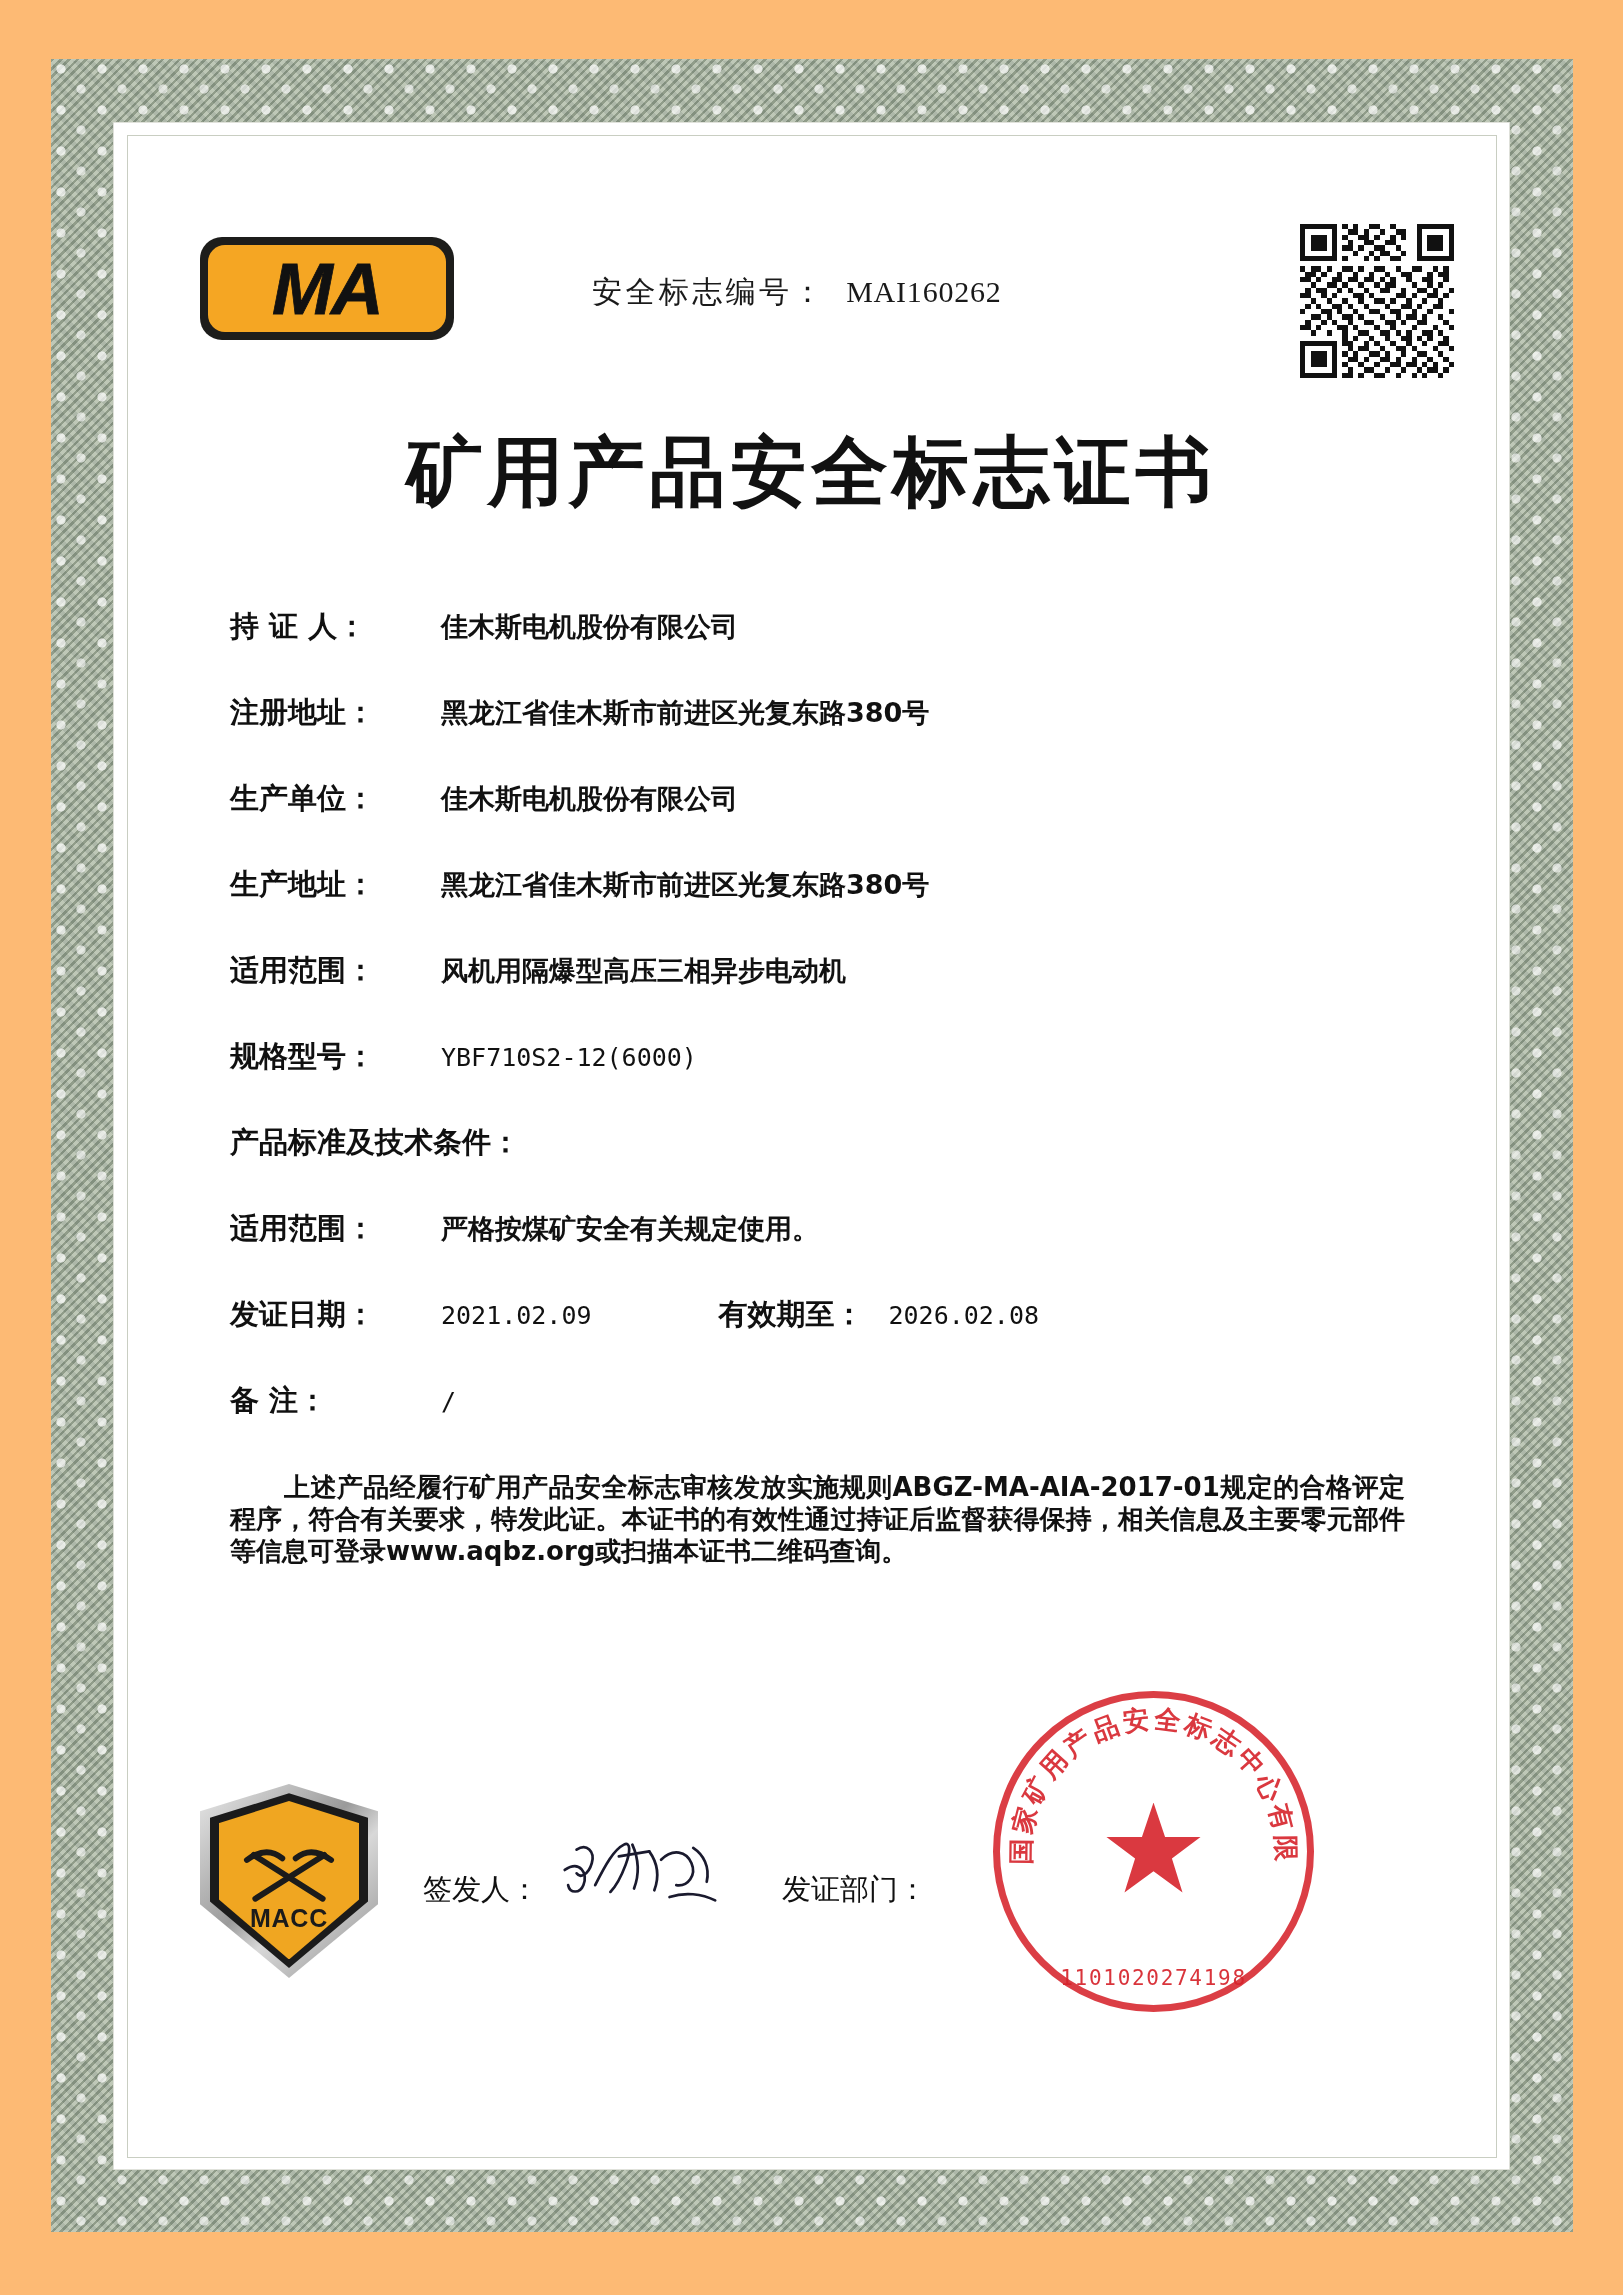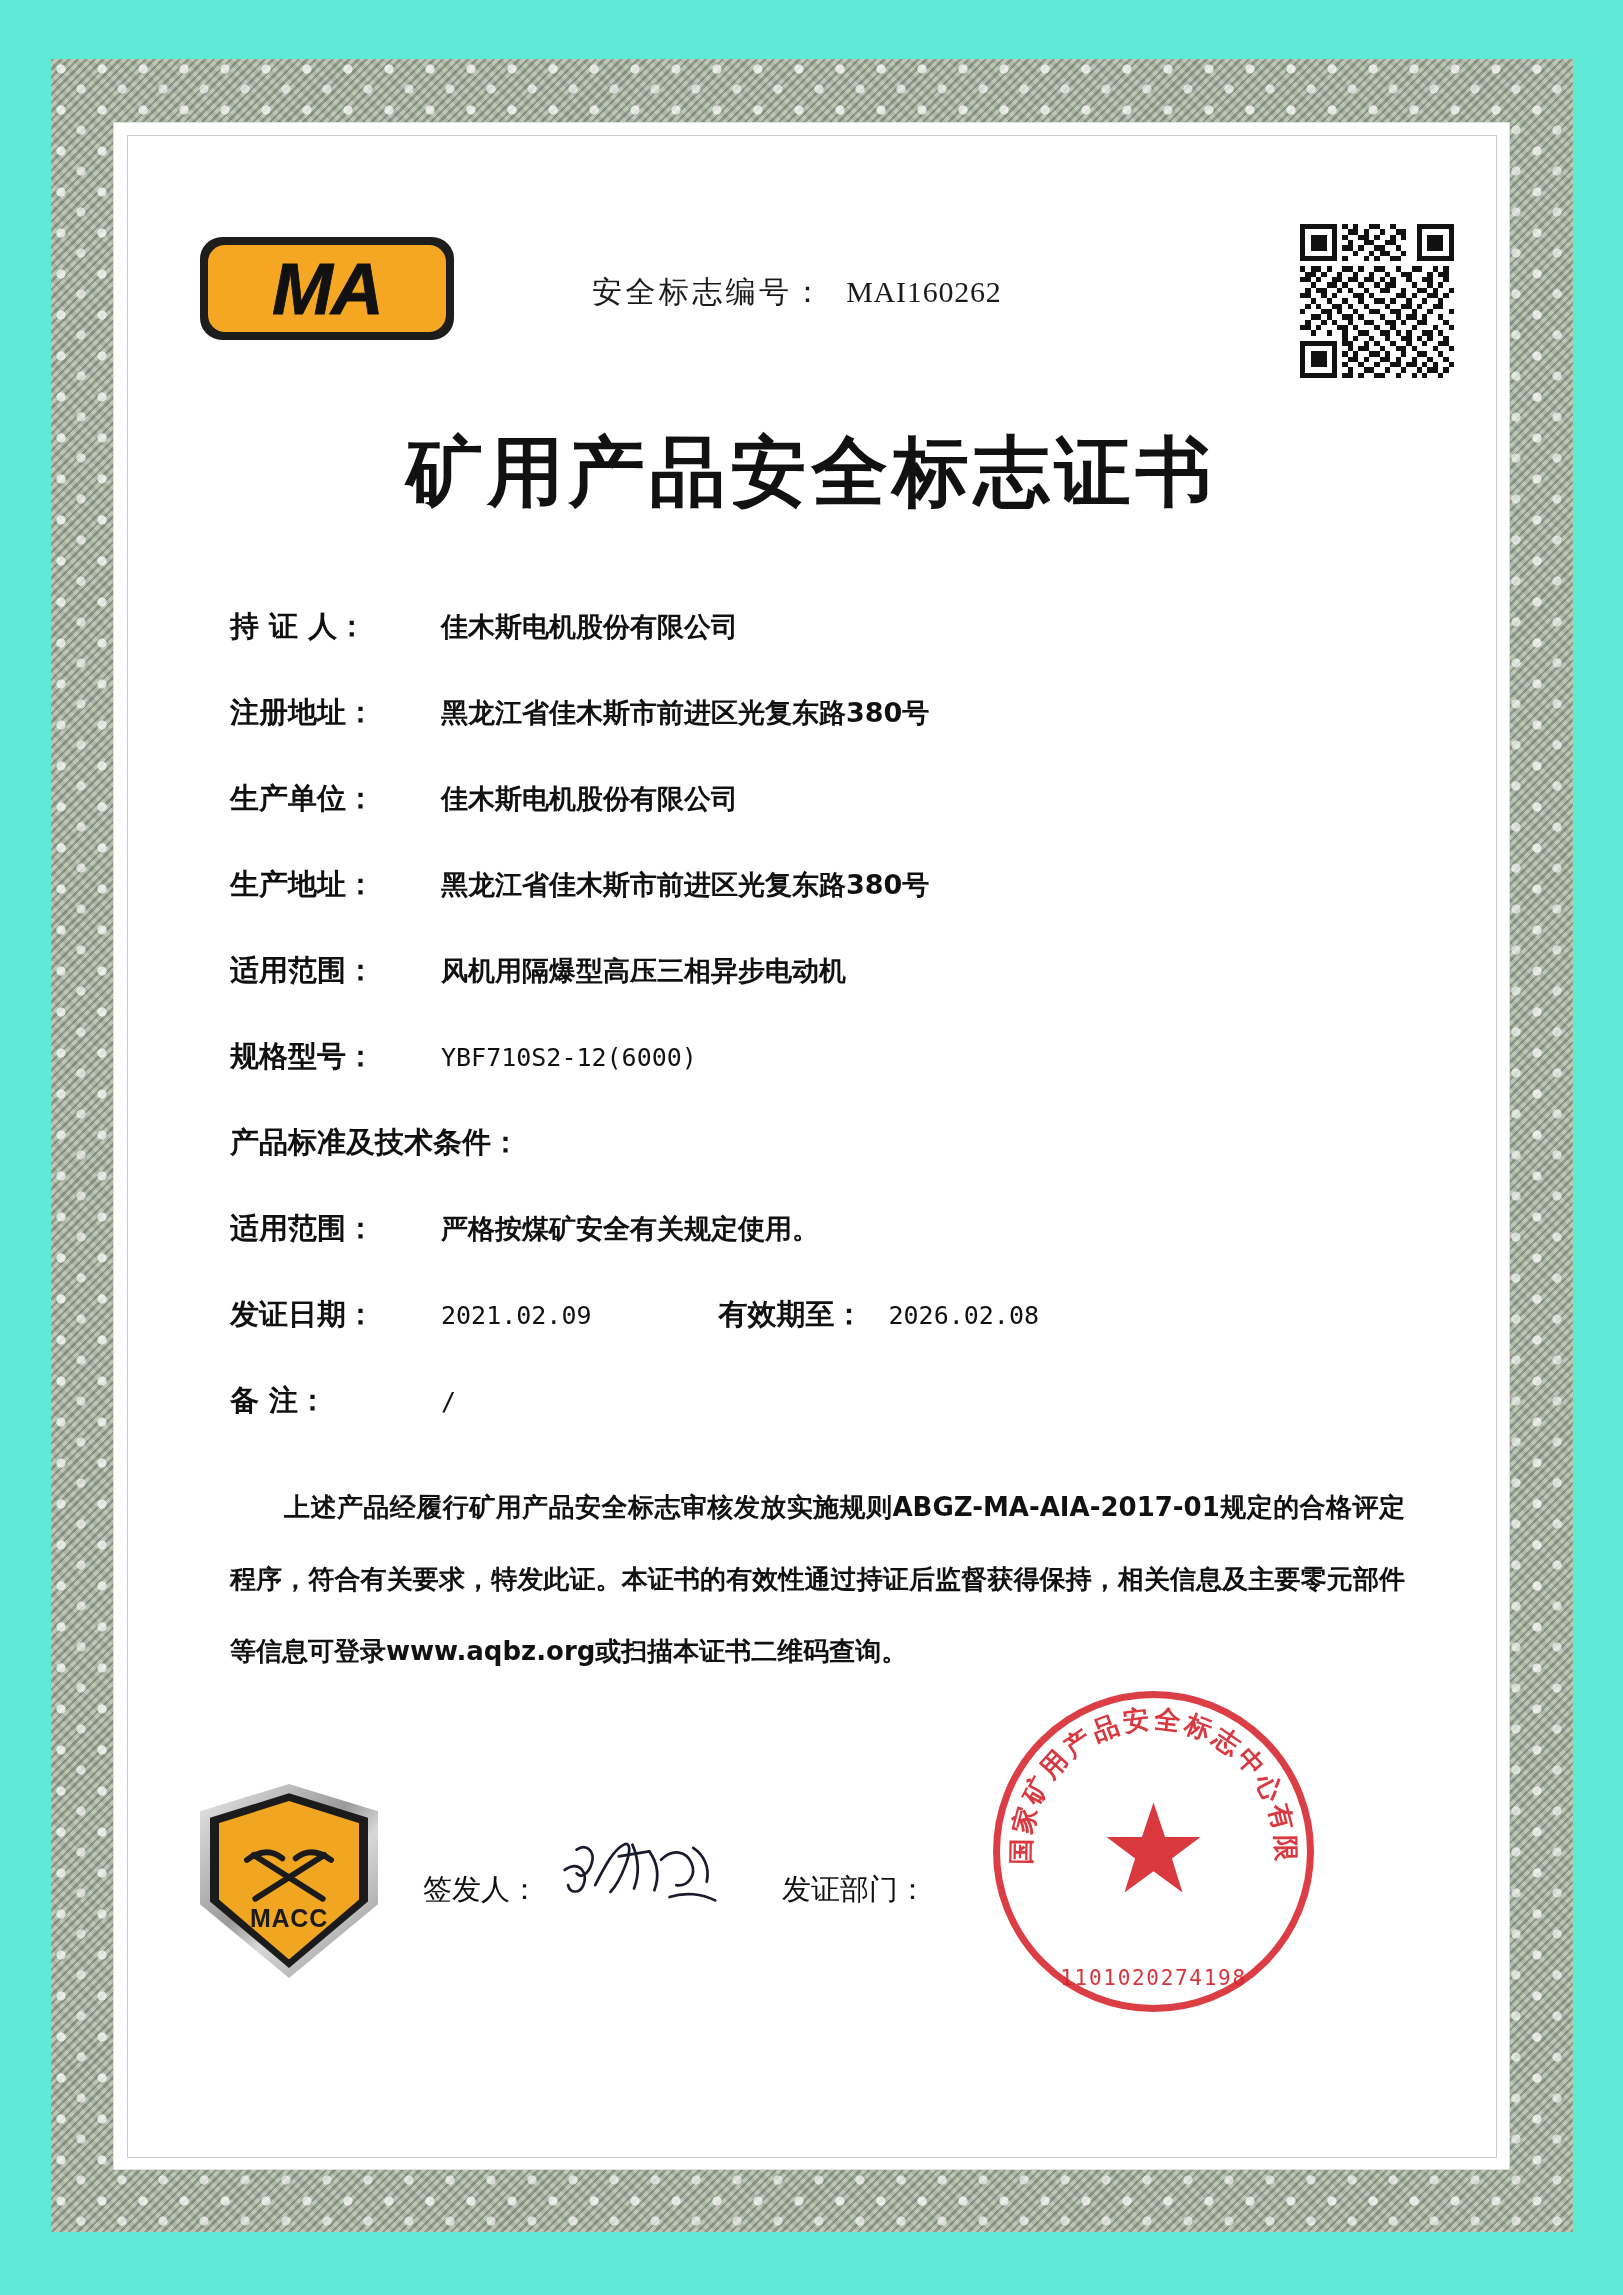--- a/index.html
+++ b/index.html
@@ -14,21 +14,21 @@
     position: relative;
     overflow: hidden;
   }
 
   
   .cert-page {
     position: absolute;
     left: 0; top: 0;
     width: 1623px;
     height: 2295px;
-    background: #5eead4;
+    background: #fdba74;
   }
 
   
   .cert-outer {
     position: absolute;
     left: 51px; top: 59px;
     width: 1522px;
     height: 2173px;
     background:
       linear-gradient(0deg, rgba(255,255,255,0.0), rgba(255,255,255,0.0)),
@@ -184,21 +184,21 @@
 
   
   .statement {
     position: absolute;
     left: 230px;
     top: 1471px;
     width: 1175px;
     font-family: "DejaVu Sans", sans-serif;
     font-weight: bold;
     font-size: 26px;
-    line-height: 72px;
+    line-height: 32px;
     color: #111;
     text-align: justify;
     text-indent: 54px;
   }
 
   
   .macc-badge {
     position: absolute;
     left: 200px; top: 1784px;
     width: 178px; height: 194px;

